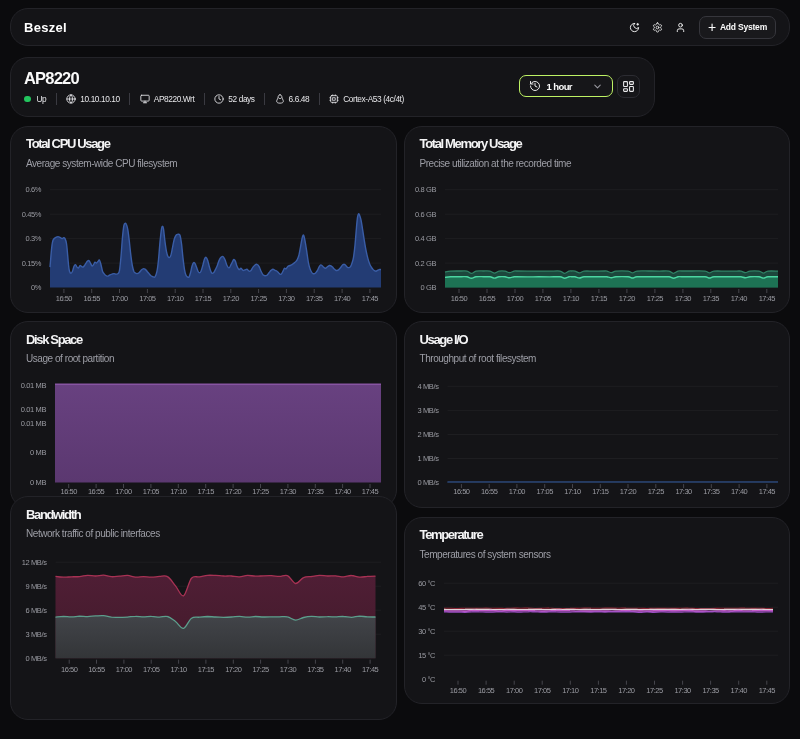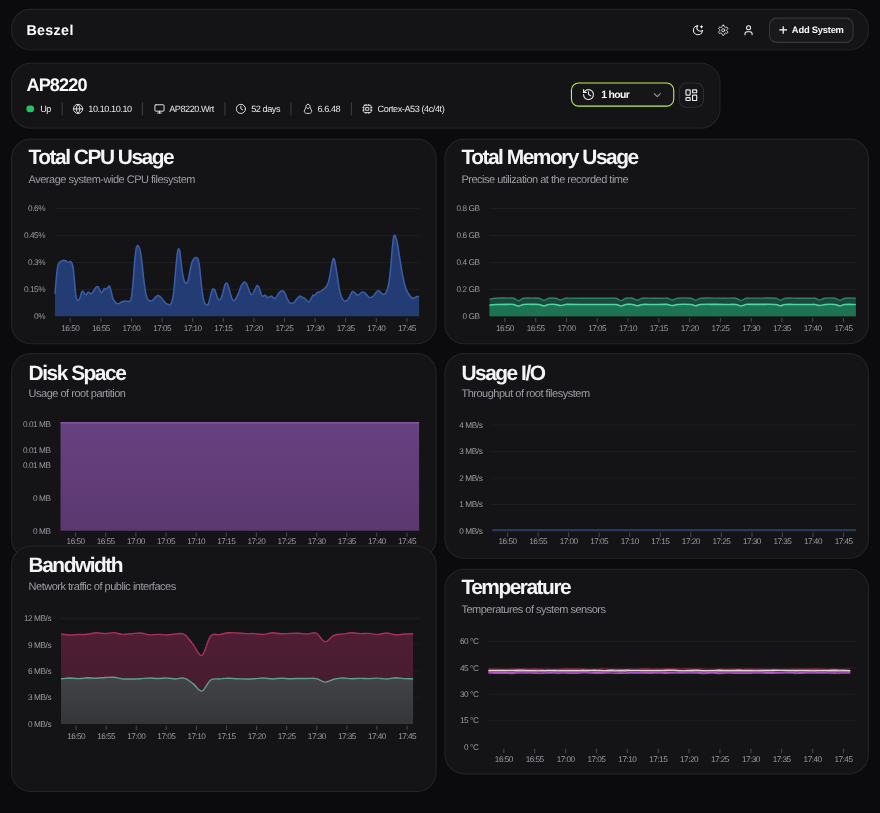--- a/index.html
+++ b/index.html
@@ -14,21 +14,21 @@
 .hname { font-size:16.5px; font-weight:bold; color:#fafafa; letter-spacing:-0.8px; line-height:19px; margin-top:1px; }
 .hmeta { display:flex; align-items:center; gap:9.5px; margin-top:5px; font-size:8.3px; letter-spacing:-0.4px; color:#e6e6e9; }
 .hmeta .it { display:flex; align-items:center; gap:4px; white-space:nowrap; }
 .sep { width:1px; height:12px; background:#3a3a41; display:inline-block; }
 .dot { width:6.5px; height:6.5px; border-radius:50%; background:#23c55e; margin-right:2px; }
 .hright { position:absolute; right:14px; top:17px; display:flex; align-items:center; gap:4px; }
 .select { display:flex; align-items:center; gap:6px; width:94.5px; height:22px; padding:0 9px; border:1px solid #bef264; border-radius:7px; background:#161619; color:#fafafa; font-size:9.5px; letter-spacing:-0.6px; font-weight:bold;}
 .select .lab { flex:0 0 auto; }
 .select .chev { margin-left:auto; display:flex; }
 .sqbtn { width:23px; height:22.5px; border:1px solid #2c2c32; border-radius:7px; background:#161619; display:flex; align-items:center; justify-content:center; }
-.ct { position:absolute; left:15px; top:9.5px; font-size:19px; line-height:16px; letter-spacing:-1.35px; font-weight:bold; color:#f4f4f5; }
+.ct { position:absolute; left:15px; top:9.5px; font-size:13px; line-height:16px; letter-spacing:-1.35px; font-weight:bold; color:#f4f4f5; }
 .cs { position:absolute; left:15px; top:31px; font-size:10px; line-height:11px; letter-spacing:-0.45px; color:#9d9ea6; }
 .plot { position:absolute; left:0; top:0; }
 svg text { font-family:"Liberation Sans",sans-serif; }
 </style></head>
 <body>
 <div class="page">
 <div class="card nav">
   <div class="logo">Beszel</div>
   <div class="right">
     <div class="icbtn">

